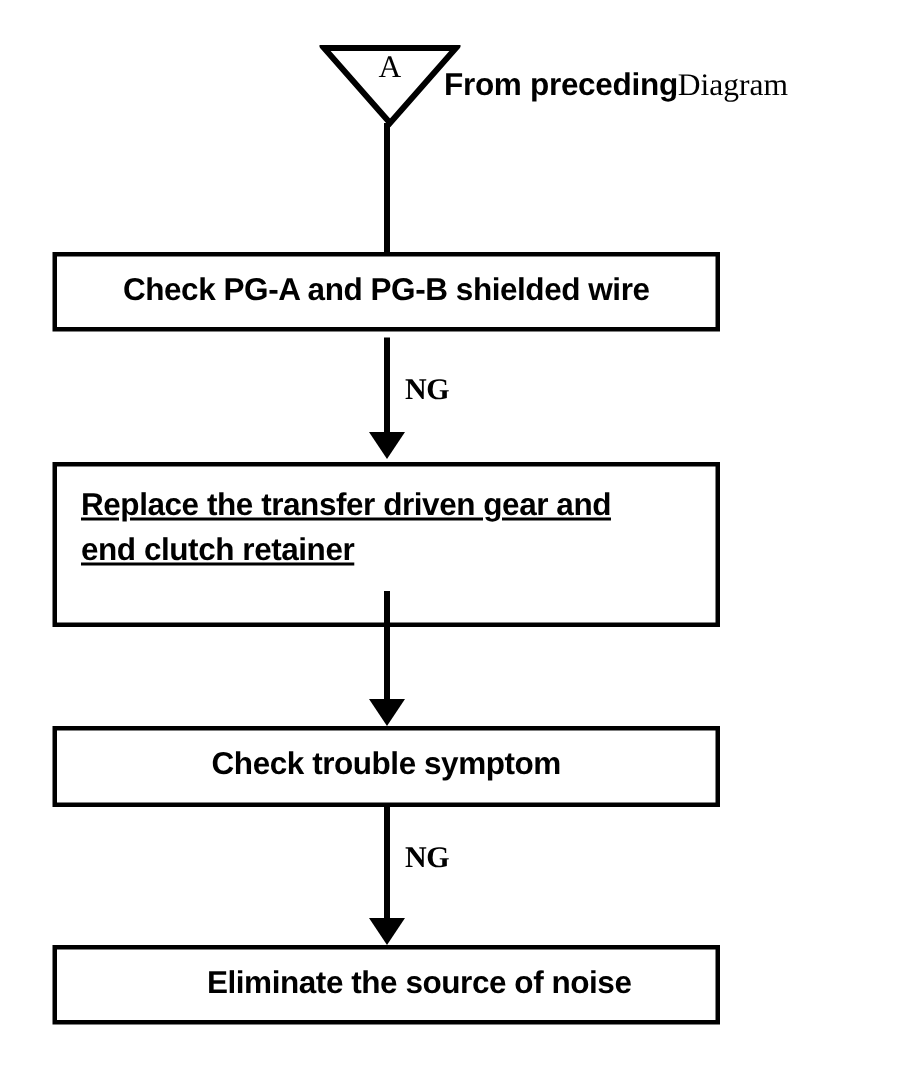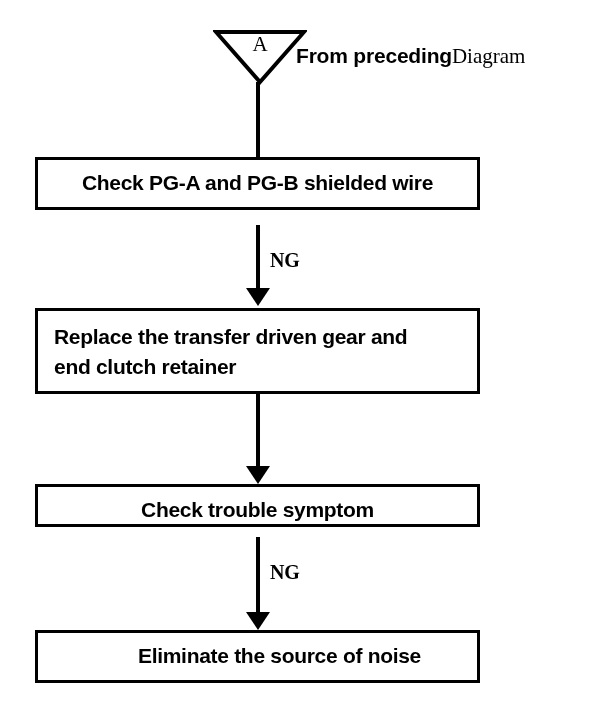--- a/index.html
+++ b/index.html
@@ -70,27 +70,27 @@
     font-family: "Liberation Sans", sans-serif;
     font-weight: bold;
     font-size: 21px;
     line-height: 30px;
     letter-spacing: -0.3px;
     white-space: pre-line;
   }
   .box-center .box-text { text-align: center; }
   .box-left .box-text  { text-align: left; padding-left: 16px; }
 
-  #box-1 { top: 157px; height: 53px; }
+  #box-1 { top: 168px; height: 53px; }
   #box-1 .box-text { padding-top: 8px; }
 
-  #box-2 { top: 308px; height: 86px; }
+  #box-2 { top: 308px; height: 110px; text-decoration: underline; }
   #box-2 .box-text { padding-top: 11px; }
 
-  #box-3 { top: 484px; height: 43px; }
+  #box-3 { top: 484px; height: 54px; }
   #box-3 .box-text { padding-top: 8px; }
 
   #box-4 { top: 630px; height: 53px; padding-left: 44px; }
   #box-4 .box-text { padding-top: 8px; }
 
   
   .vline {
     position: absolute;
     left: 256px;
     width: 4px;

